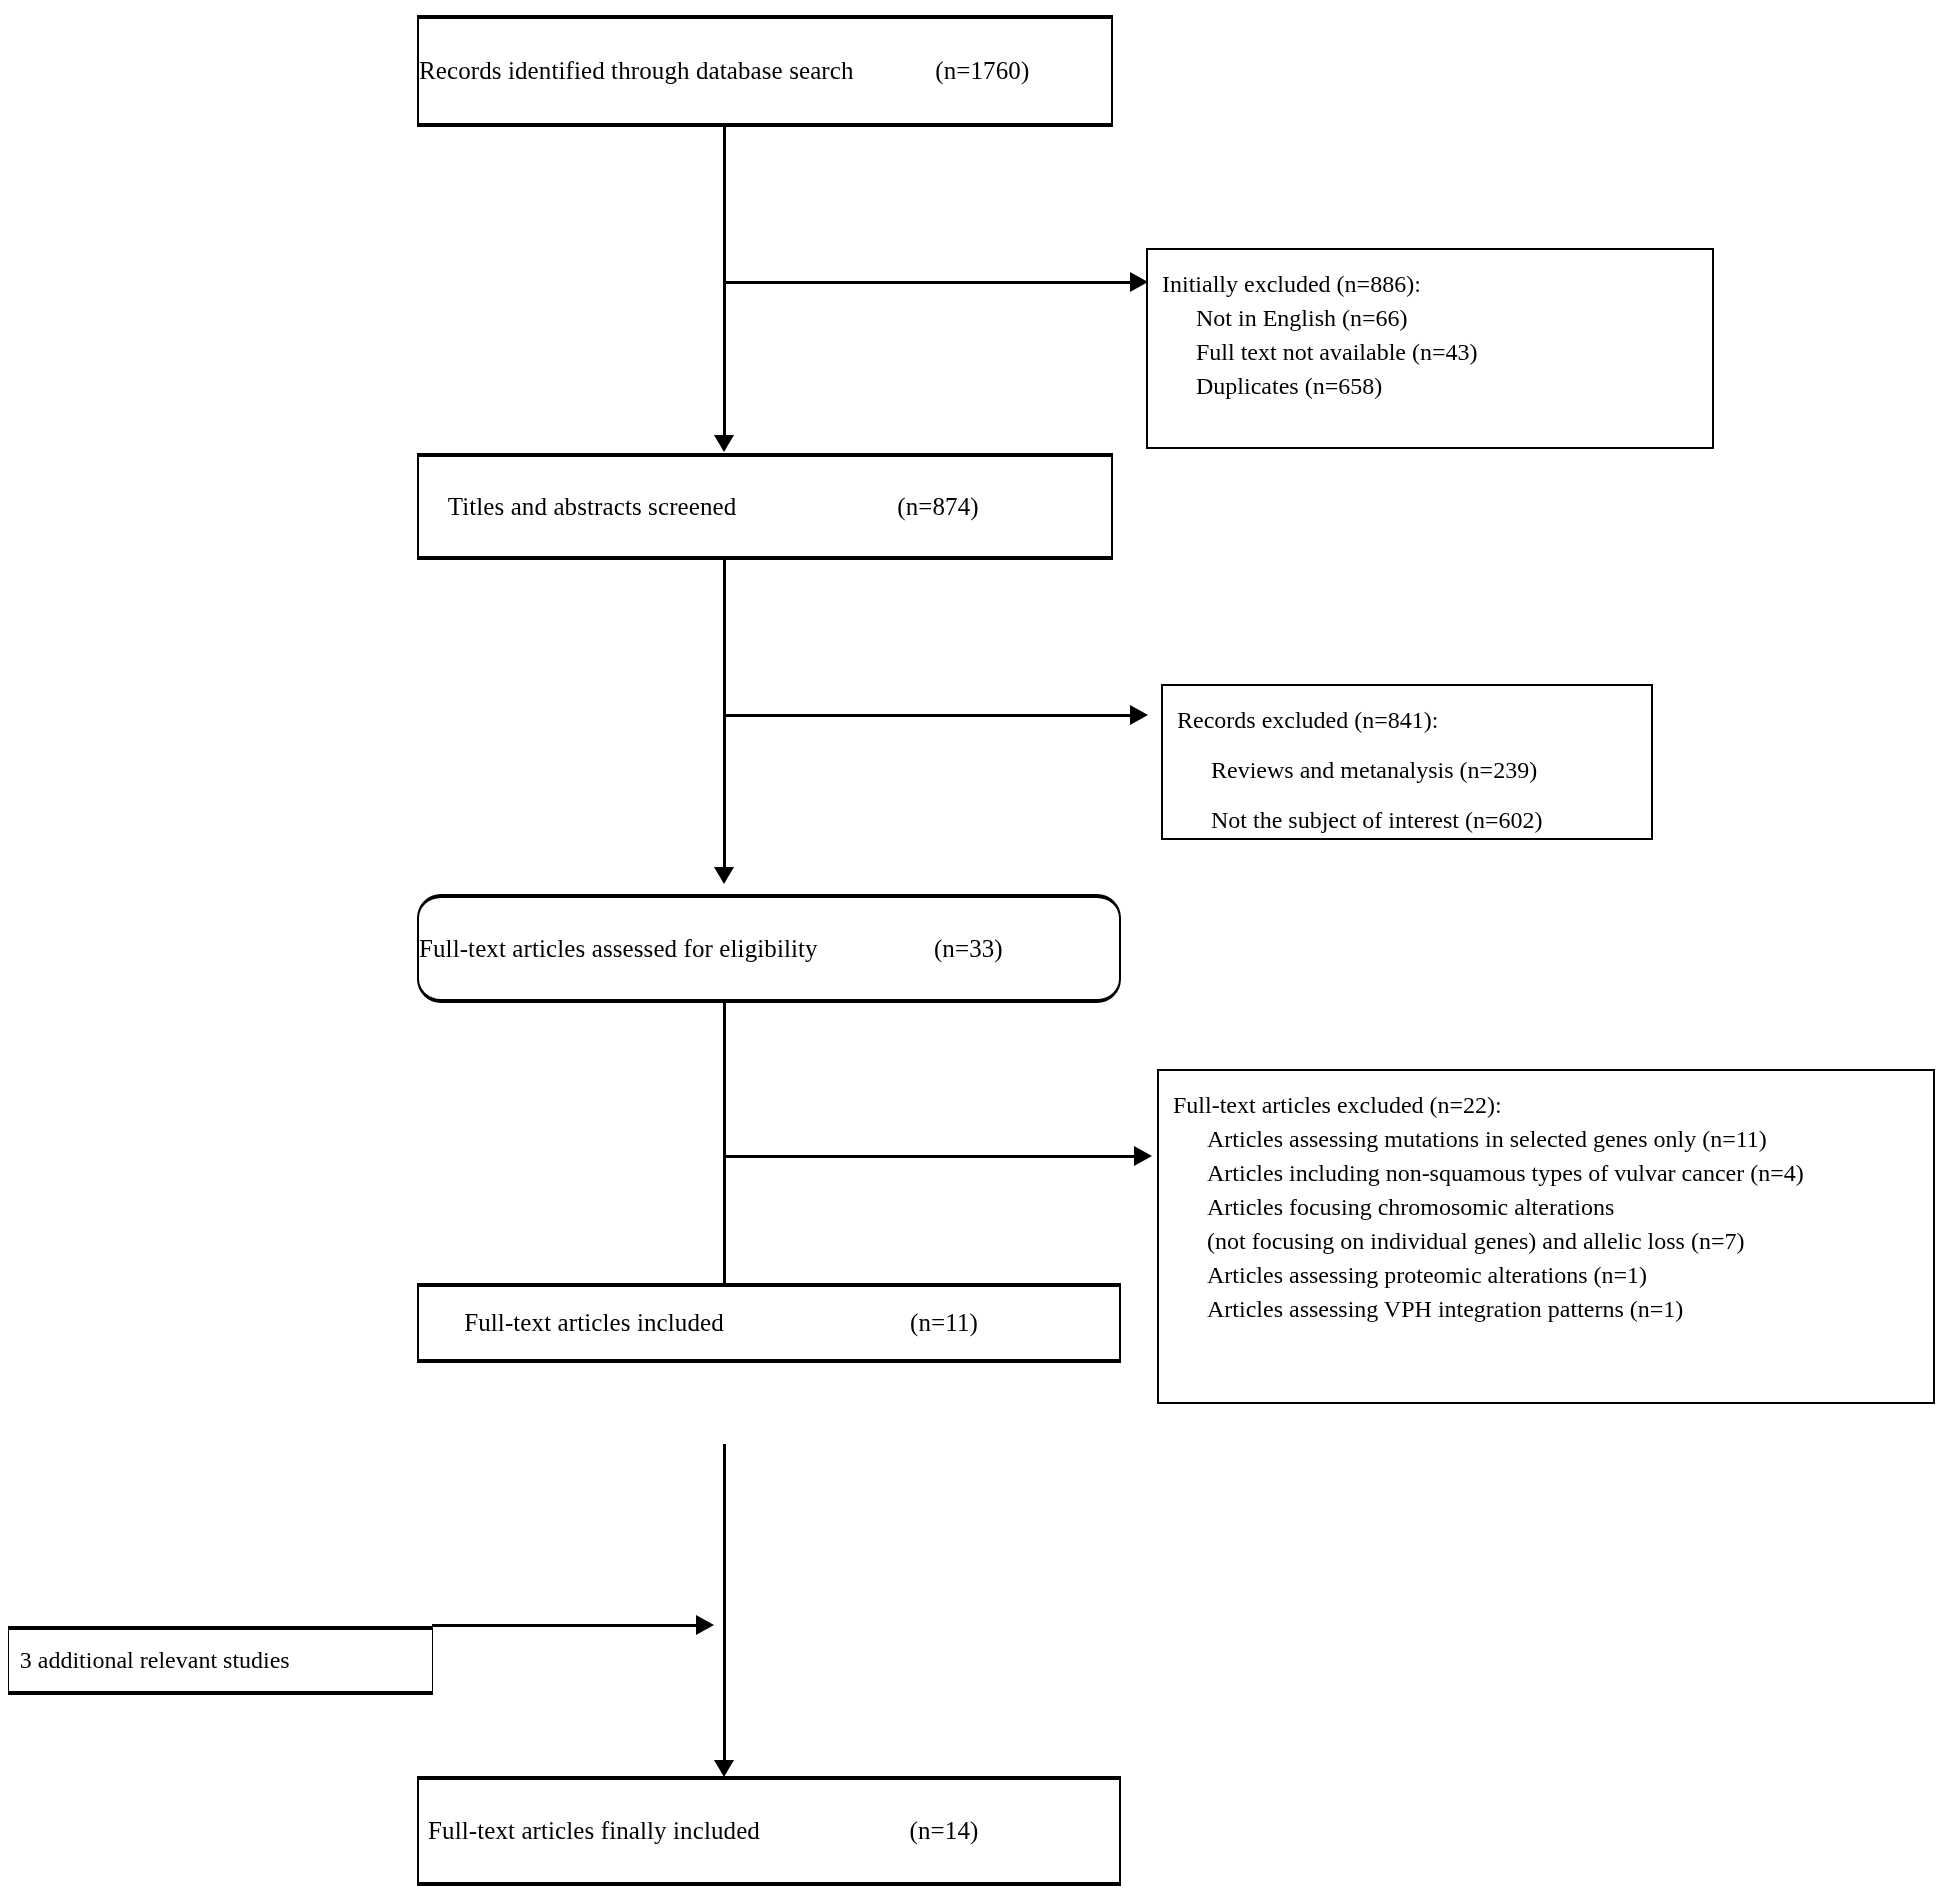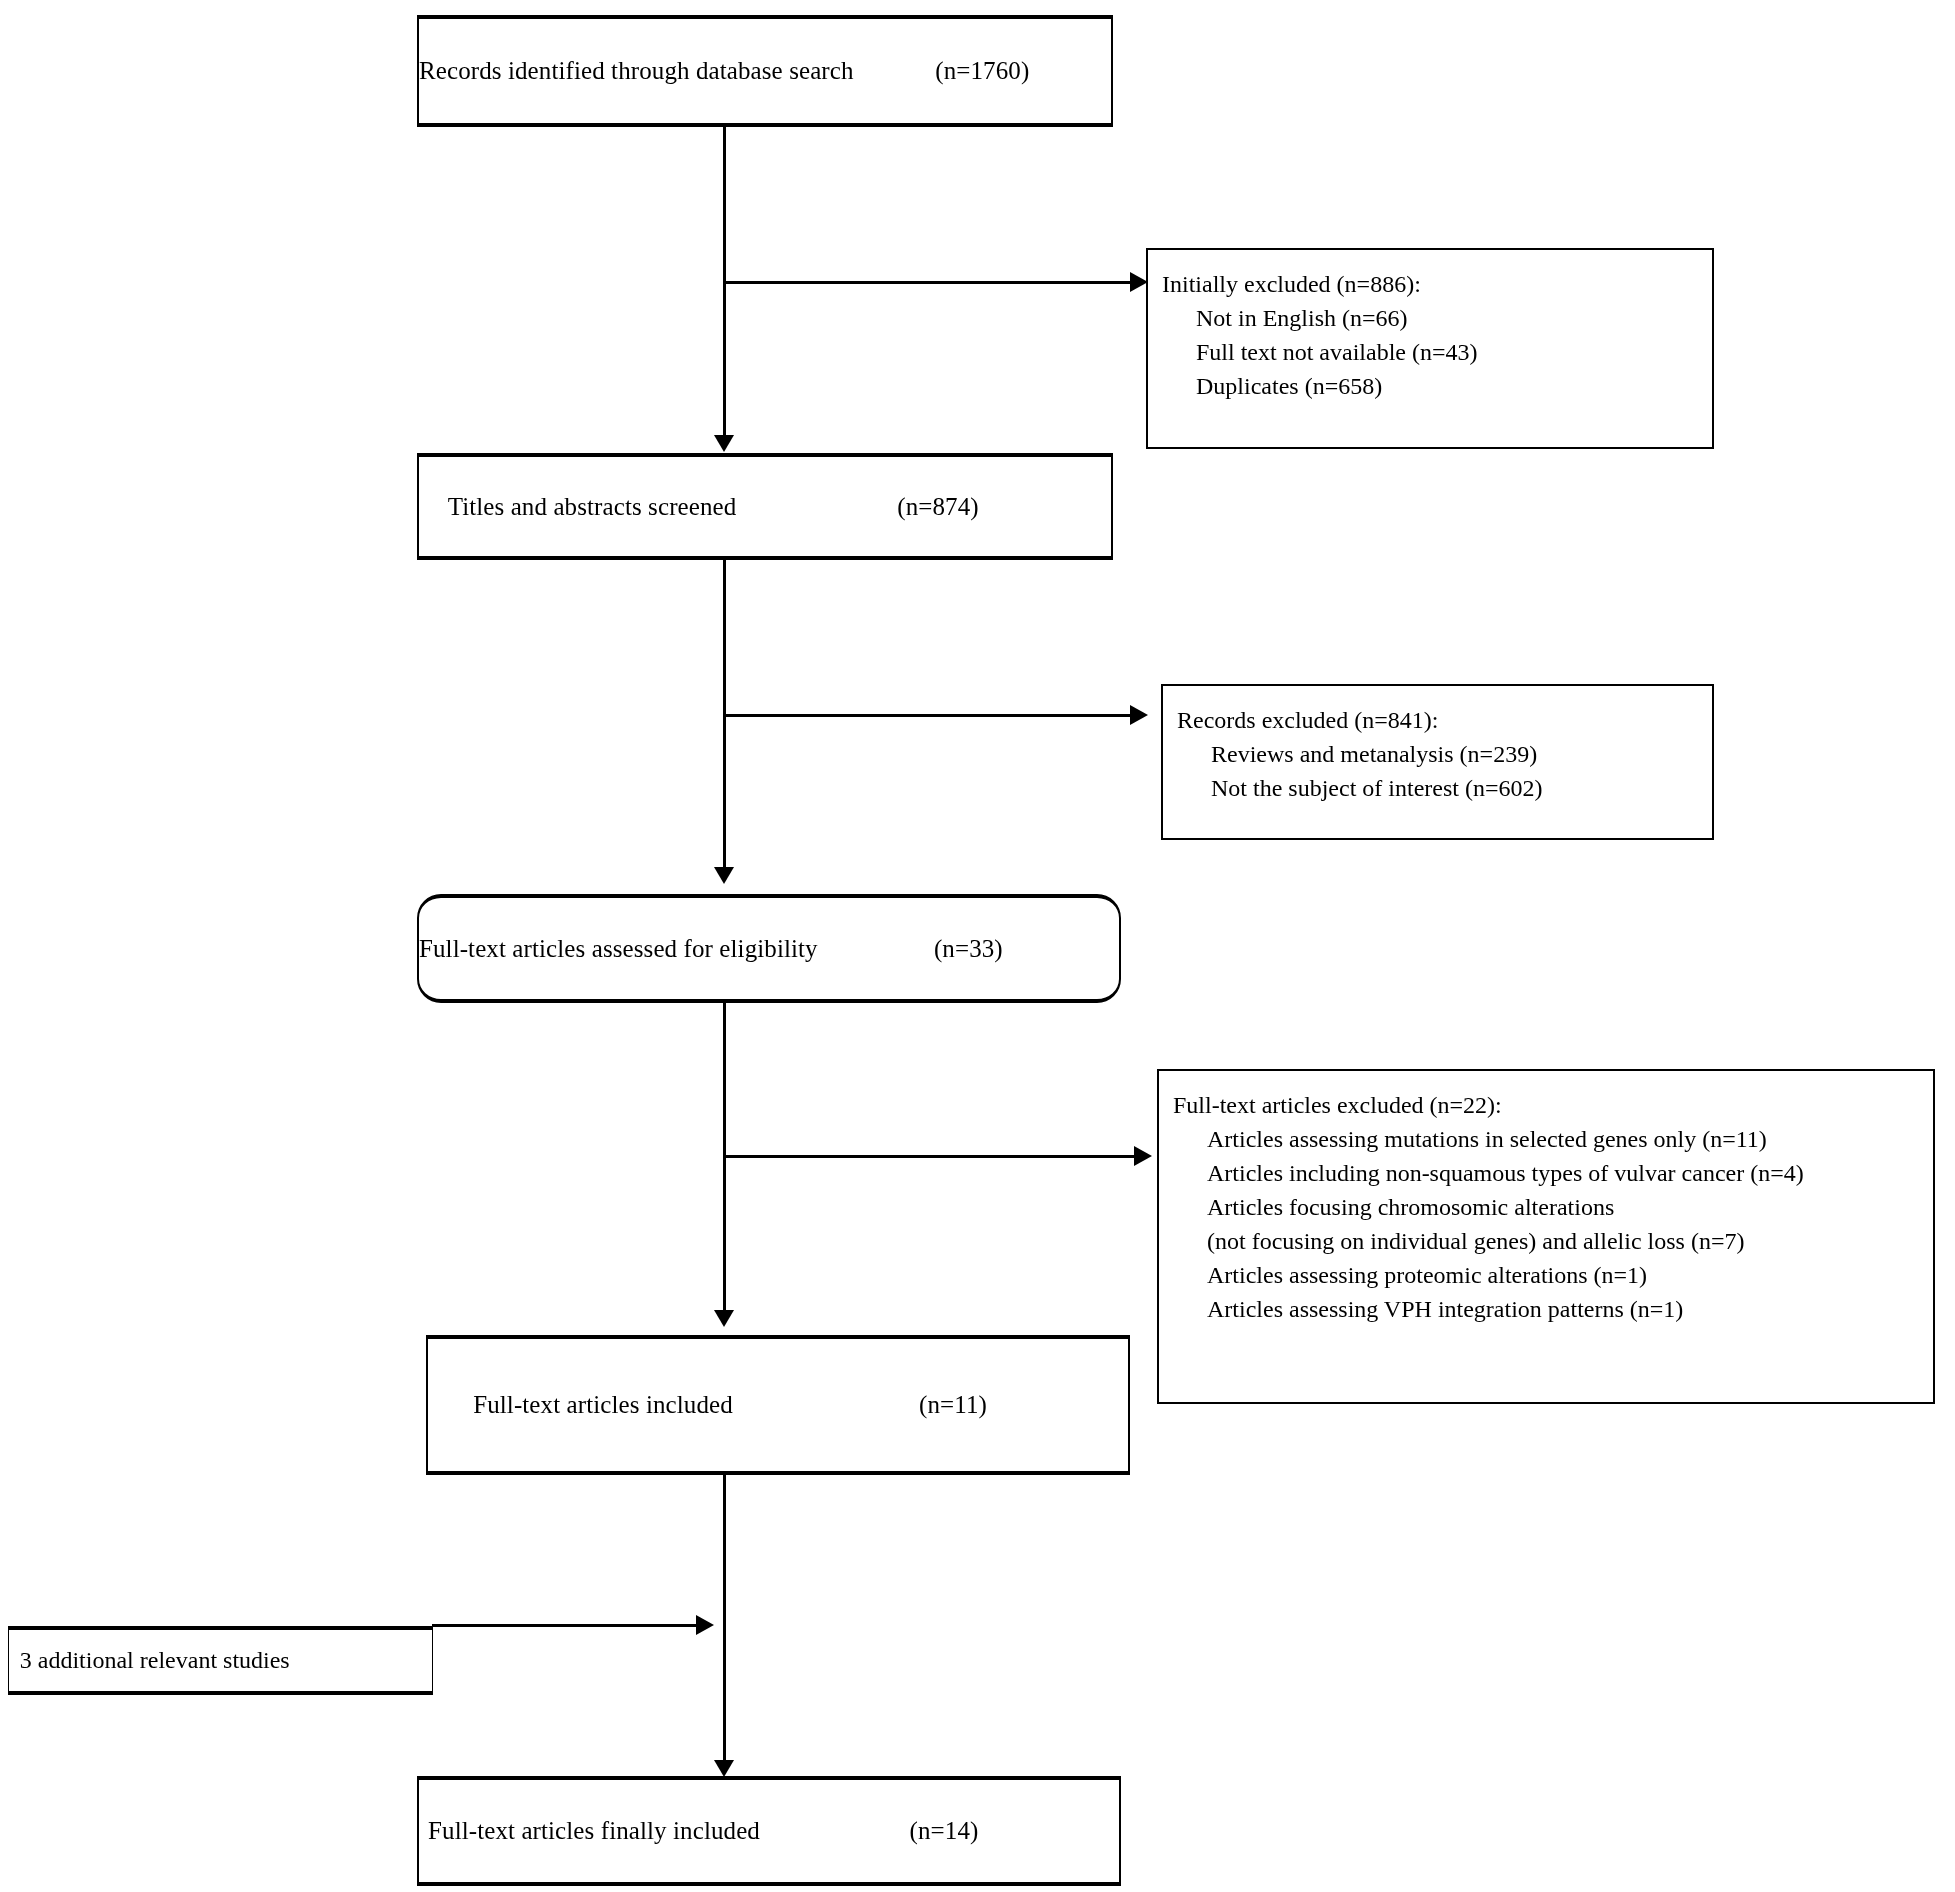--- a/index.html
+++ b/index.html
@@ -129,42 +129,42 @@
   <div class="box heavy" style="left:417px; top:453px; width:696px; height:107px;">
     <span class="line">Titles and abstracts screened</span>
     <span class="line">(n=874)</span>
   </div>
 
   <div class="box heavy" style="left:417px; top:894px; width:704px; height:109px;border-radius:24px;">
     <span class="line">Full-text articles assessed for eligibility</span>
     <span class="line">(n=33)</span>
   </div>
 
-  <div class="box heavy" style="left:417px; top:1335px; width:704px; height:140px;margin-left:9px;">
+  <div class="box heavy" style="left:417px; top:1283px; width:704px; height:80px;">
     <span class="line">Full-text articles included</span>
     <span class="line">(n=11)</span>
   </div>
 
   <div class="box heavy" style="left:417px; top:1776px; width:704px; height:110px;">
     <span class="line">Full-text articles finally included</span>
     <span class="line">(n=14)</span>
   </div>
 
   <div class="leftbox" style="left:8.2px; top:1592px; width:425px; height:69px;margin-top:34px;">
     <span class="line">3 additional relevant studies</span>
   </div>
 
   <div class="listbox" style="left:1146px; top:209px; width:568px; height:201px;">
     <span class="head">Initially excluded (n=886):</span>
     <span class="item">Not in English (n=66)</span>
     <span class="item">Full text not available (n=43)</span>
     <span class="item">Duplicates (n=658)</span>
   </div>
 
-  <div class="listbox" style="left:1161px; top:645px; width:553px; height:156px;">
+  <div class="listbox" style="left:1161px; top:645px; width:492px; height:156px;gap:16px;">
     <span class="head">Records excluded (n=841):</span>
     <span class="item">Reviews and metanalysis (n=239)</span>
     <span class="item">Not the subject of interest (n=602)</span>
   </div>
 
   <div class="listbox" style="left:1157px; top:1030px; width:778px; height:335px;">
     <span class="head">Full-text articles excluded (n=22):</span>
     <span class="item">Articles assessing mutations in selected genes only (n=11)</span>
     <span class="item">Articles including non-squamous types of vulvar cancer (n=4)</span>
     <span class="item">Articles focusing chromosomic alterations</span>

